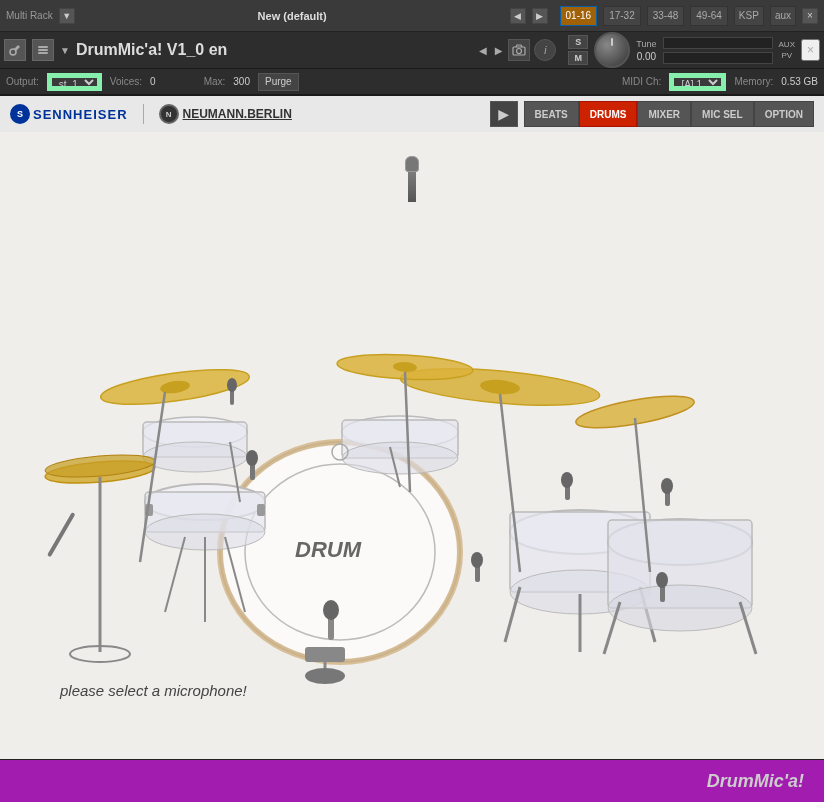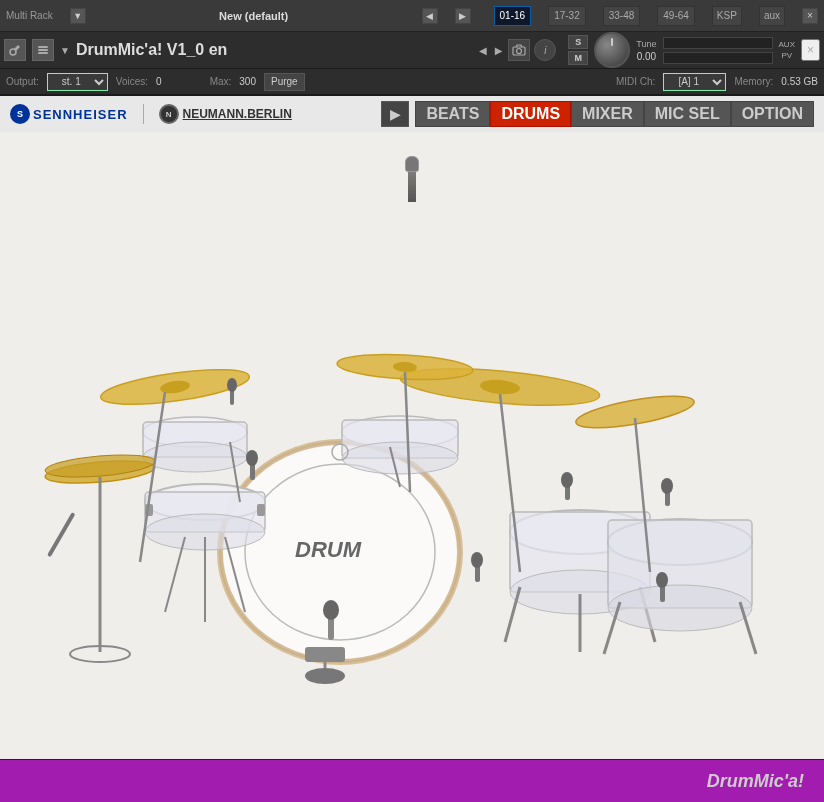--- a/index.html
+++ b/index.html
@@ -13,21 +13,21 @@
       flex-direction: column;
     }
 
     
     .top-bar {
       display: flex;
       align-items: center;
       background: #3a3a3a;
       height: 32px;
       padding: 12px 6px;
-      gap: 17px;
+      gap: 6px;
       border-bottom: 1px solid #222;
     }
     .nav-btn {
       background: #555;
       border: 1px solid #444;
       color: #ccc;
       width: 16px;
       height: 16px;
       font-size: 9px;
       cursor: pointer;
@@ -38,21 +38,21 @@
     .range-btn {
       background: #1a6eb5;
       border: 1px solid #0a5ea5;
       color: #fff;
       font-size: 10px;
       padding: 2px 5px;
       cursor: pointer;
       height: 20px;
     }
     .range-btn.active {
-      background: #0f172a;
+      background: #a16207;
     }
     .range-btn.inactive {
       background: #444;
       color: #aaa;
       border: 1px solid #333;
     }
     .range-btn.small {
       padding: 2px 4px;
     }
     .close-btn {
@@ -103,25 +103,25 @@
       height: 22px;
       font-size: 11px;
       cursor: pointer;
       display: flex;
       align-items: center;
       justify-content: center;
       border-radius: 50%;
     }
     .header-select {
       background: #3a3a3a;
-      border: 1px solid #86efac;
+      border: 5px solid #86efac;
       color: #ccc;
       font-size: 10px;
       height: 18px;
-      padding: 0 10px;
+      padding: 0 3px;
     }
     .purge-btn {
       background: #444;
       border: 1px solid #555;
       color: #ccc;
       font-size: 10px;
       height: 18px;
       padding: 0 6px;
       cursor: pointer;
     }
@@ -159,21 +159,21 @@
       cursor: pointer;
       display: flex;
       align-items: center;
       justify-content: center;
       margin-right: 4px;
     }
     .tab-btn {
       background: #555;
       border: 1px solid #444;
       color: #ccc;
-      font-size: 16px;
+      font-size: 10px;
       font-weight: bold;
       padding: 12px 10px;
       height: 26px;
       cursor: pointer;
       display: flex;
       align-items: center;
     }
     .tab-btn.active {
       background: #cc2200;
       color: #fff;
@@ -564,17 +564,20 @@
     <ellipse cx="657" cy="294" rx="6" ry="8" fill="#666"></ellipse>
 
     <rect x="650" y="390" width="5" height="20" rx="2" fill="#777"></rect>
     <ellipse cx="652" cy="388" rx="6" ry="8" fill="#666"></ellipse>
 
     <rect x="62" y="320" width="4" height="50" rx="2" fill="#777" transform="rotate(30 62 320)"></rect>
 
     <ellipse cx="330" cy="260" rx="8" ry="8" fill="none" stroke="#aaa" stroke-width="1.5"></ellipse>
   </svg>
 
+  <div class="select-mic-text">
+    <span>please select a microphone!</span>
+  </div>
 </div>
 
 <div class="footer">
   <span class="footer-brand">DrumMic'a!</span>
 </div>
 
 </body></html>

